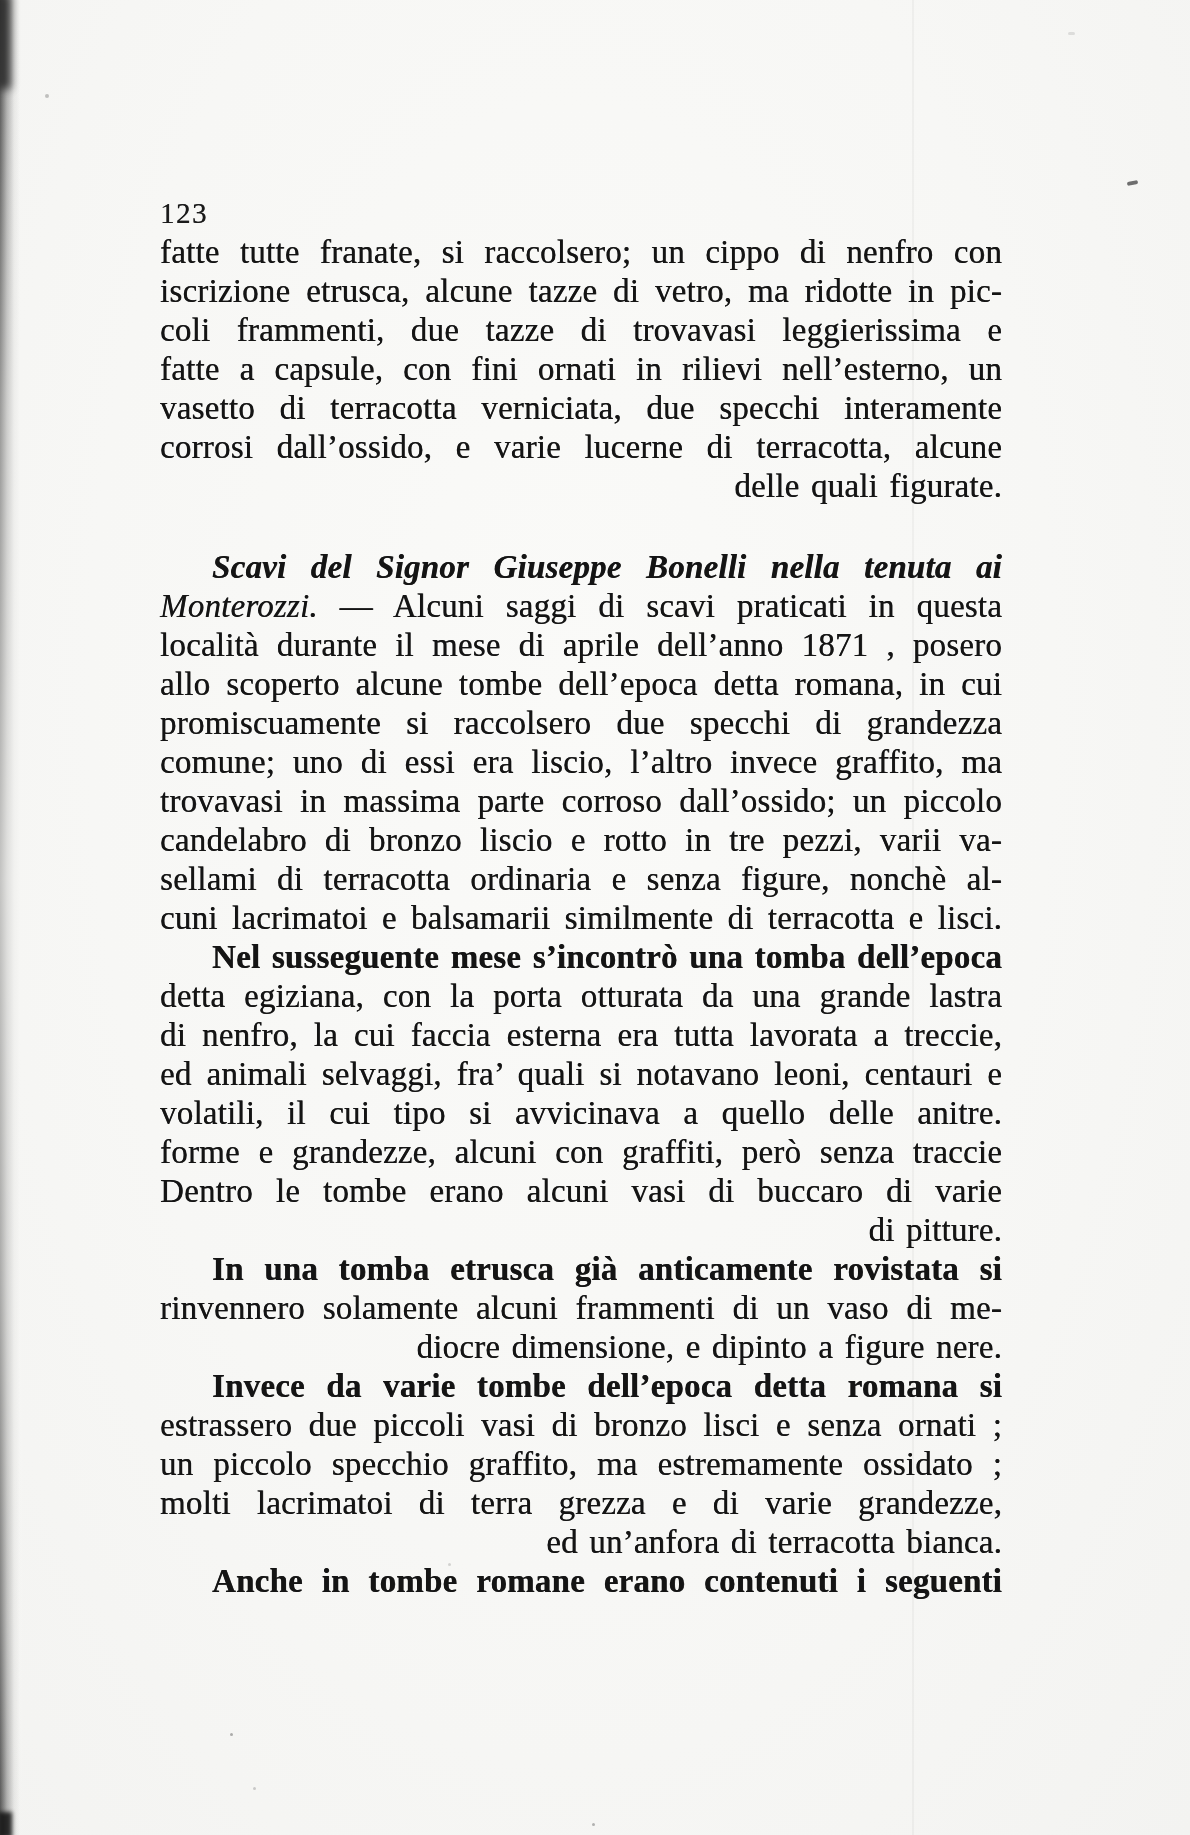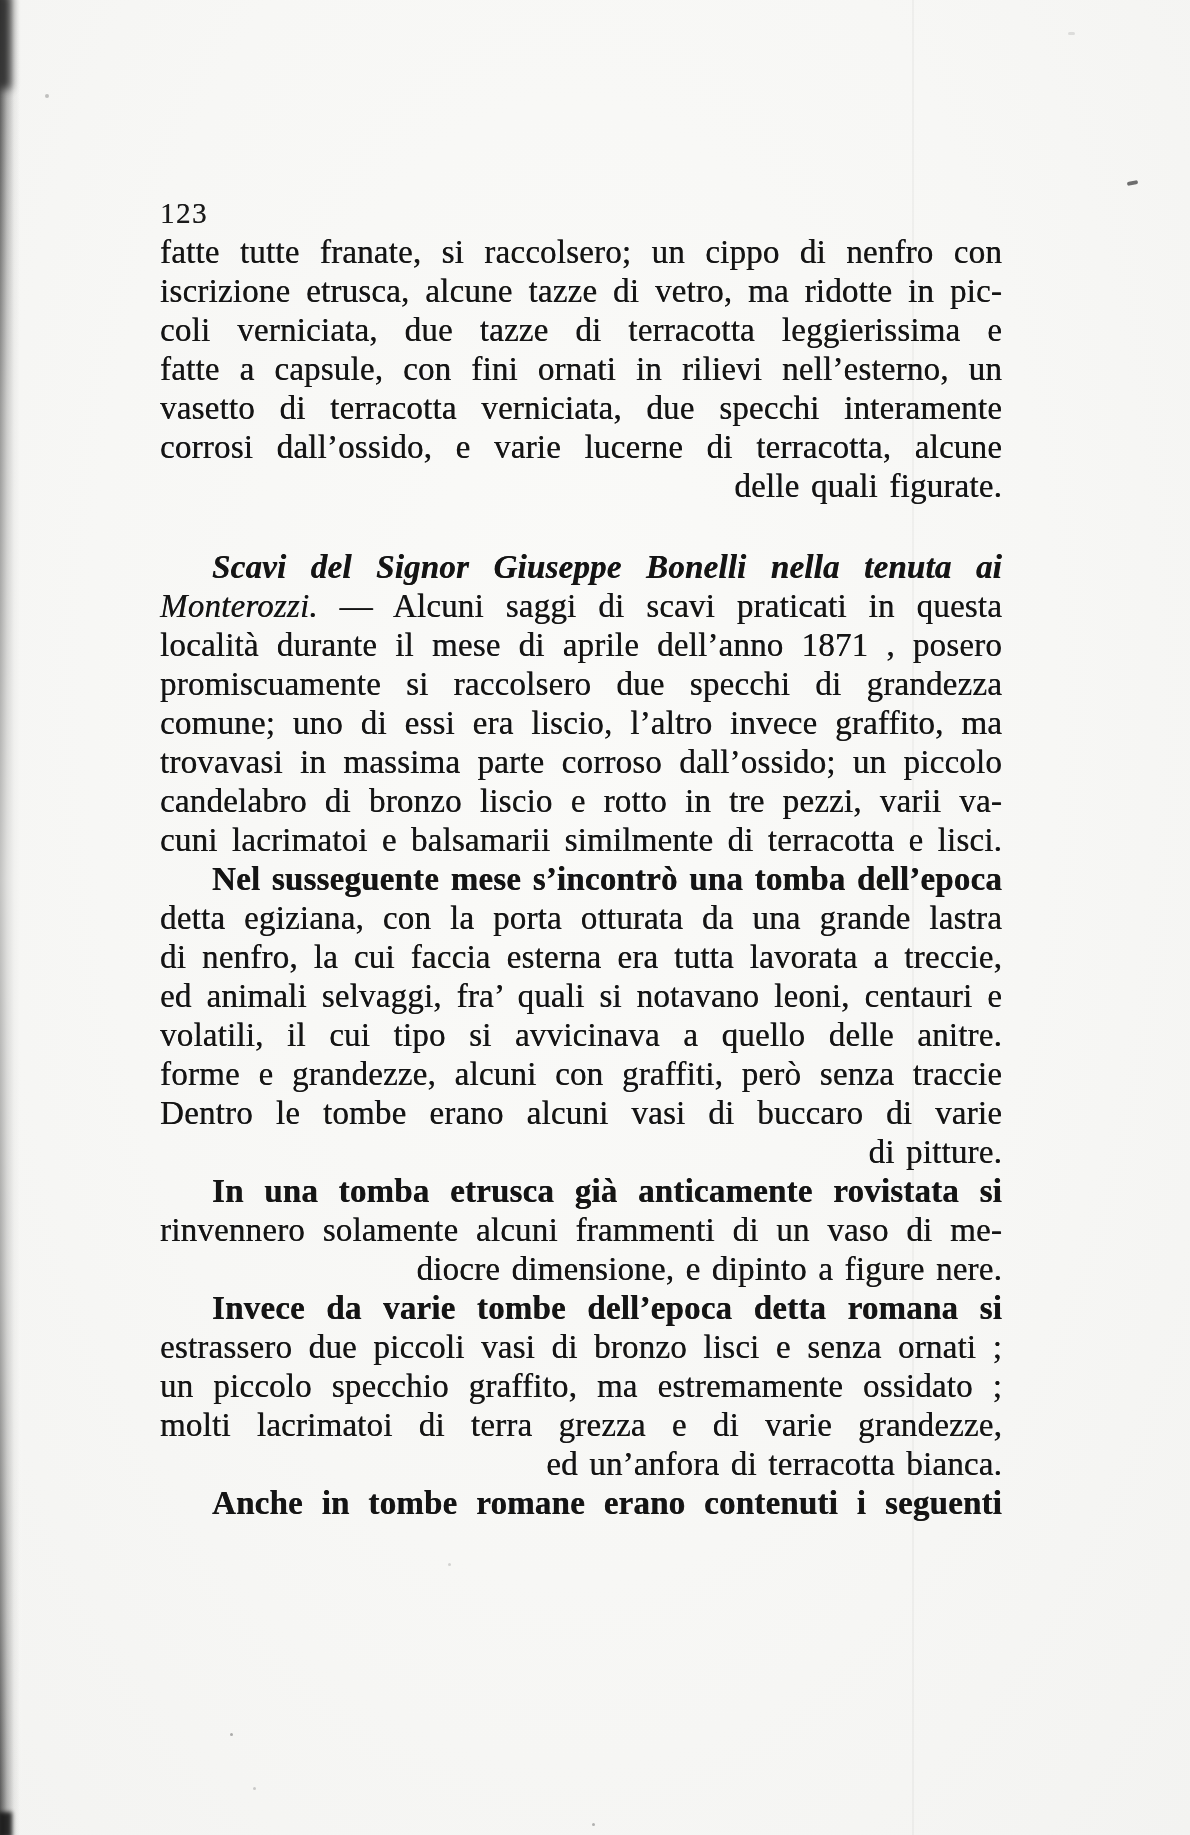--- a/index.html
+++ b/index.html
@@ -94,36 +94,38 @@
   <div class="speck speck-d"></div>
   <div class="speck speck-e"></div>
   <div class="speck speck-f"></div>
 
   <div class="page-number">123</div>
   <div class="text-block">
       <div class="section">
         <div class="paragraph">
           <div class="line justify"><span>fatte tutte franate, si raccolsero; un cippo di nenfro con</span></div>
           <div class="line justify"><span>iscrizione etrusca, alcune tazze di vetro, ma ridotte in pic-</span></div>
-          <div class="line justify"><span>coli verniciata, due tazze di terracotta leggierissima e</span></div>
+          <div class="line justify"><span>coli frammenti, due tazze di trovavasi leggierissima e</span></div>
           <div class="line justify"><span>fatte a capsule, con fini ornati in rilievi nell’esterno, un</span></div>
           <div class="line justify"><span>vasetto di terracotta verniciata, due specchi interamente</span></div>
           <div class="line justify"><span>corrosi dall’ossido, e varie lucerne di terracotta, alcune</span></div>
           <div class="line last"><span>delle quali figurate.</span></div>
         </div>
       </div>
       <div class="section">
         <div class="paragraph">
           <div class="line justify indent"><span class="italic">Scavi del Signor Giuseppe Bonelli nella tenuta ai</span></div>
           <div class="line justify"><span class="italic">Monterozzi.</span><span> — Alcuni saggi di scavi praticati in questa</span></div>
           <div class="line justify"><span>località durante il mese di aprile dell’anno 1871 , posero</span></div>
+          <div class="line justify"><span>allo scoperto alcune tombe dell’epoca detta romana, in cui</span></div>
           <div class="line justify"><span>promiscuamente si raccolsero due specchi di grandezza</span></div>
           <div class="line justify"><span>comune; uno di essi era liscio, l’altro invece graffito, ma</span></div>
           <div class="line justify"><span>trovavasi in massima parte corroso dall’ossido; un piccolo</span></div>
           <div class="line justify"><span>candelabro di bronzo liscio e rotto in tre pezzi, varii va-</span></div>
+          <div class="line justify"><span>sellami di terracotta ordinaria e senza figure, nonchè al-</span></div>
           <div class="line justify"><span>cuni lacrimatoi e balsamarii similmente di terracotta e lisci.</span></div>
         </div>
         <div class="paragraph">
           <div class="line justify indent"><span>Nel susseguente mese s’incontrò una tomba dell’epoca</span></div>
           <div class="line justify"><span>detta egiziana, con la porta otturata da una grande lastra</span></div>
           <div class="line justify"><span>di nenfro, la cui faccia esterna era tutta lavorata a treccie,</span></div>
           <div class="line justify"><span>ed animali selvaggi, fra’ quali si notavano leoni, centauri e</span></div>
           <div class="line justify"><span>volatili, il cui tipo si avvicinava a quello delle anitre.</span></div>
           <div class="line justify"><span>forme e grandezze, alcuni con graffiti, però senza traccie</span></div>
           <div class="line justify"><span>Dentro le tombe erano alcuni vasi di buccaro di varie</span></div>

